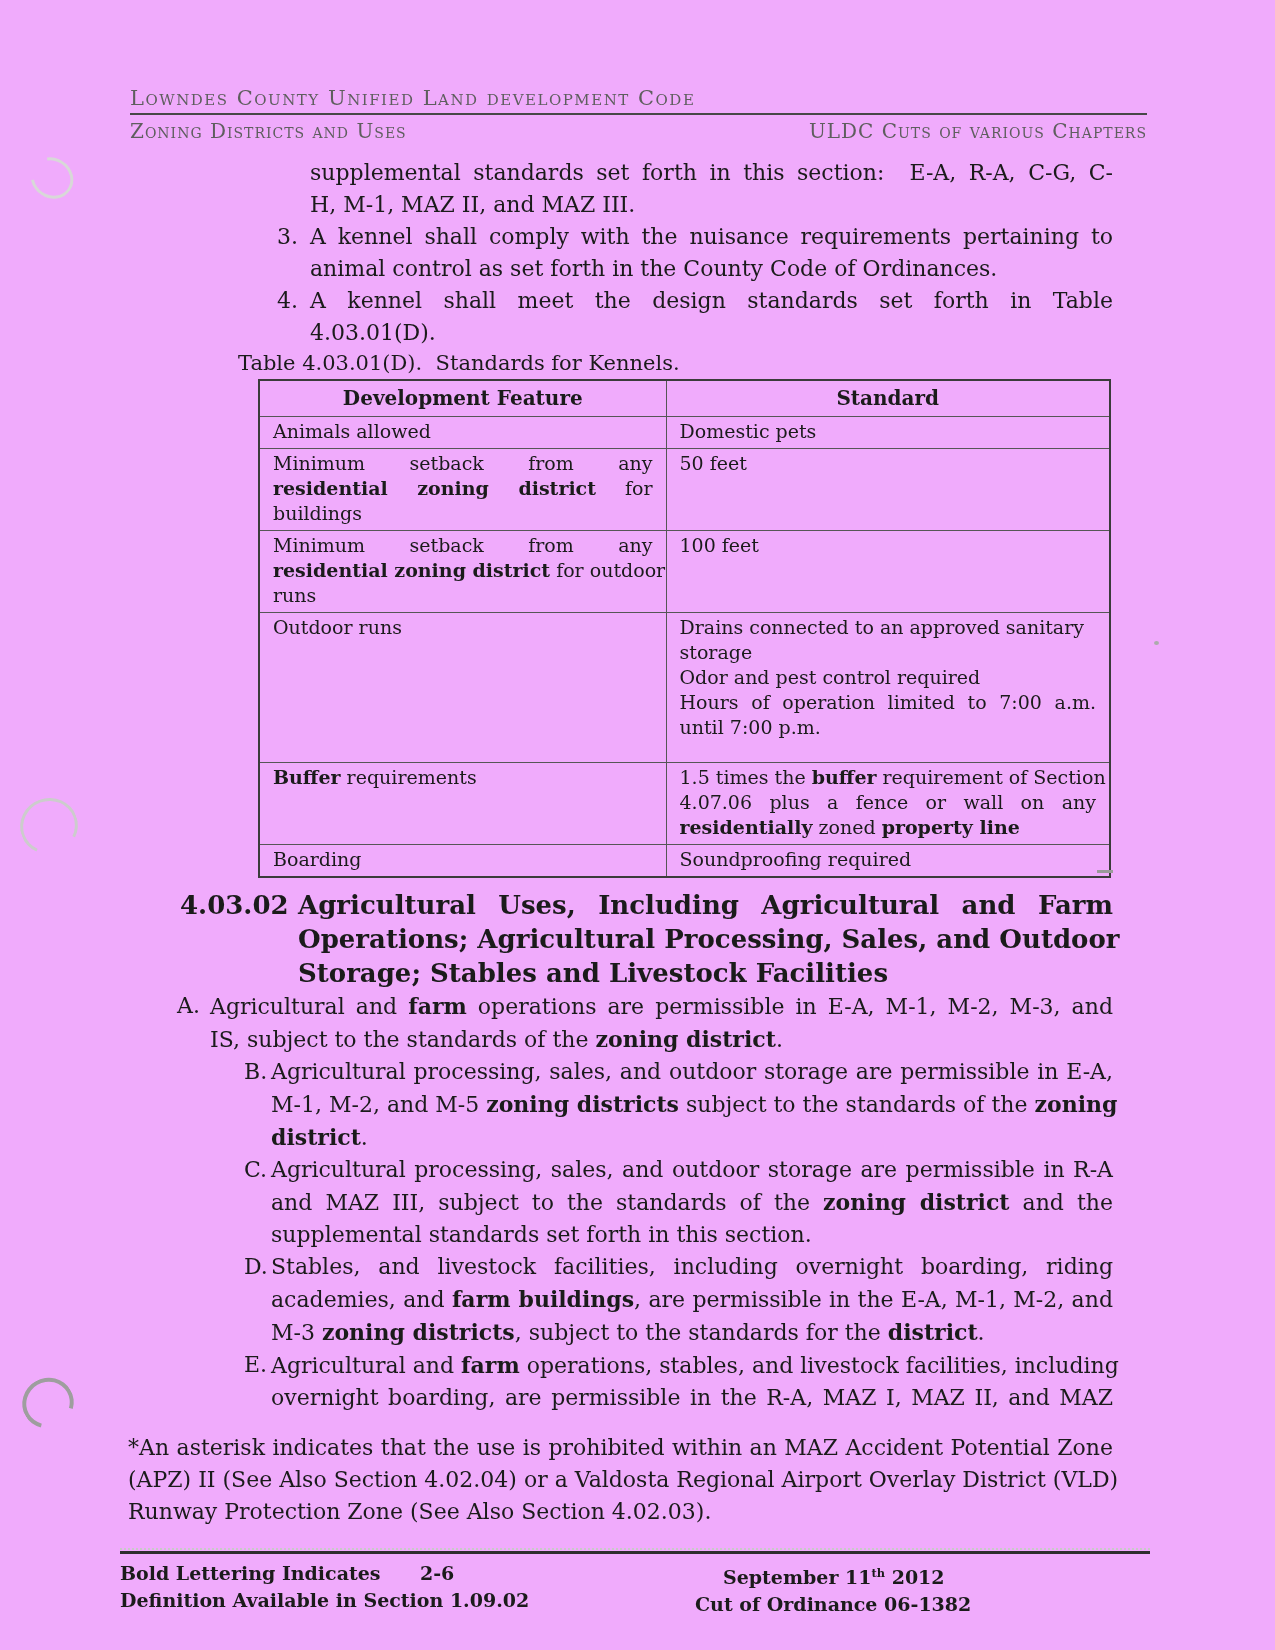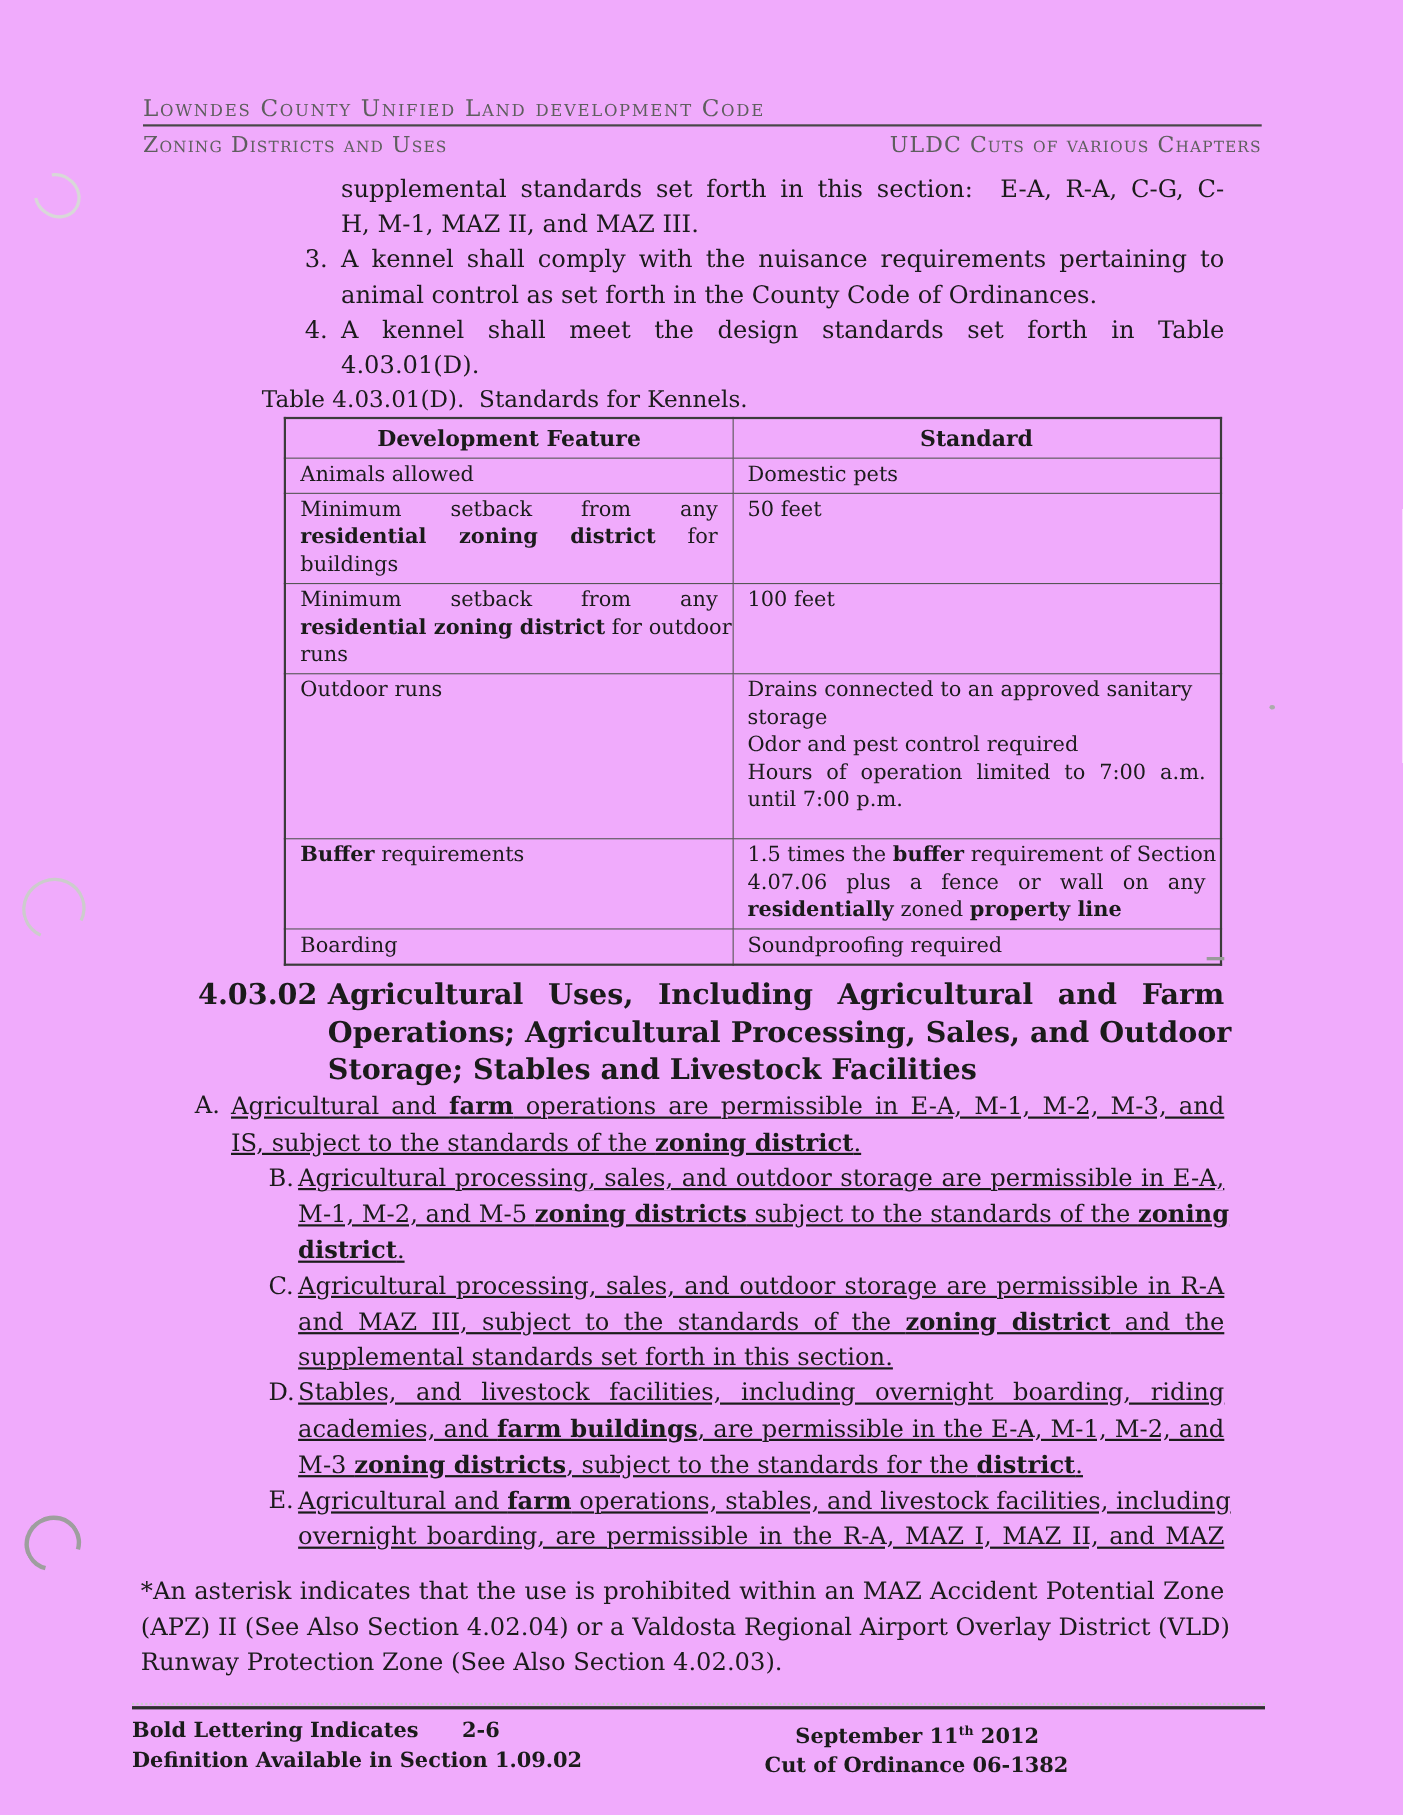--- a/index.html
+++ b/index.html
@@ -60,21 +60,21 @@
   .ktable tr.tall td{height:150px;}
   
   .section-head{
     display:flex;margin:10px 162px 0 180px;
     font-weight:bold;font-size:26px;line-height:34px;
   }
   .section-head .num{width:118px;flex:0 0 auto;}
   .section-head .txt{flex:1 1 auto;min-width:0;}
   
   .ag-item{display:flex;margin-right:162px;}
-  .ag-item .txt{flex:1 1 auto;min-width:0;text-decoration:underline;}
+  .ag-item .txt{flex:1 1 auto;min-width:0;}
   .lvl1{margin-left:177px;} .lvl1 .num{width:33px;flex:0 0 auto;}
   .lvl2{margin-left:244px;} .lvl2 .num{width:27px;flex:0 0 auto;}
   
   .footnote{margin:18px 162px 0 128px;font-size:22px;line-height:32px;}
   .footer-rule{
     margin:20px 0 0 120px;width:1030px;height:6px;
     border-top:2px dotted #c9c9c9;border-bottom:3px solid #2e2e2e;
   }
   .page-footer{
     display:flex;margin:6px 0 0 120px;

